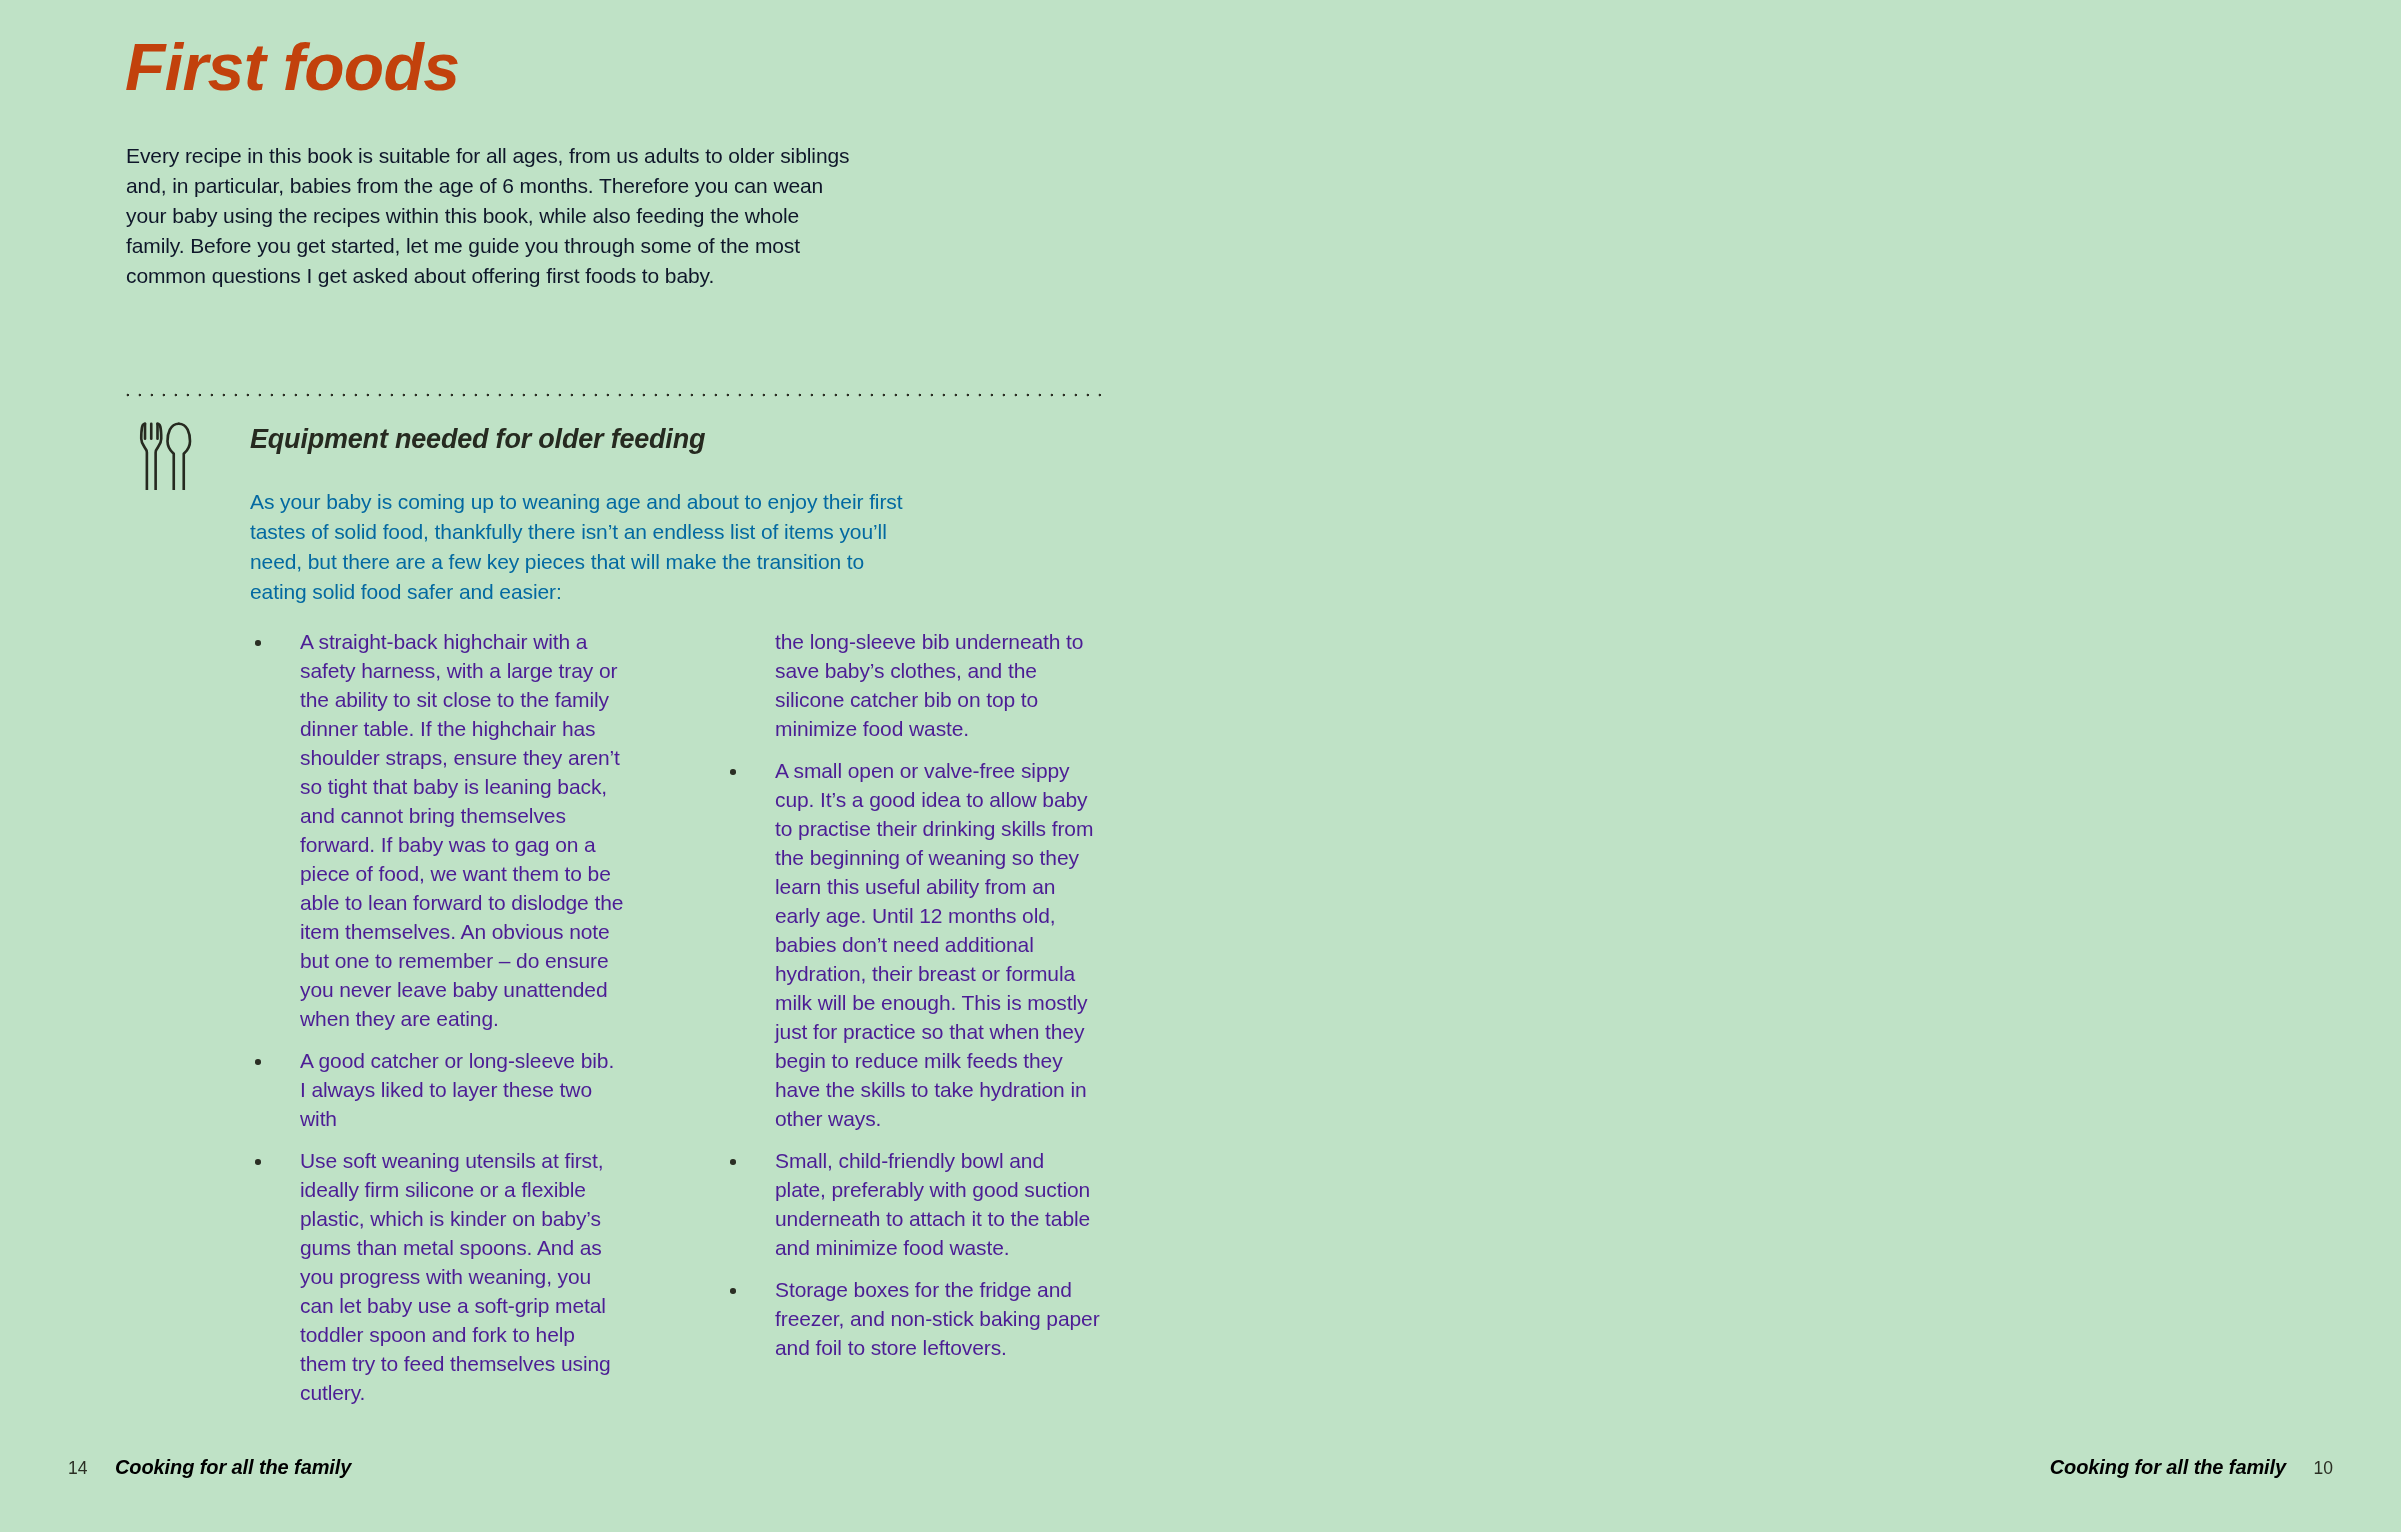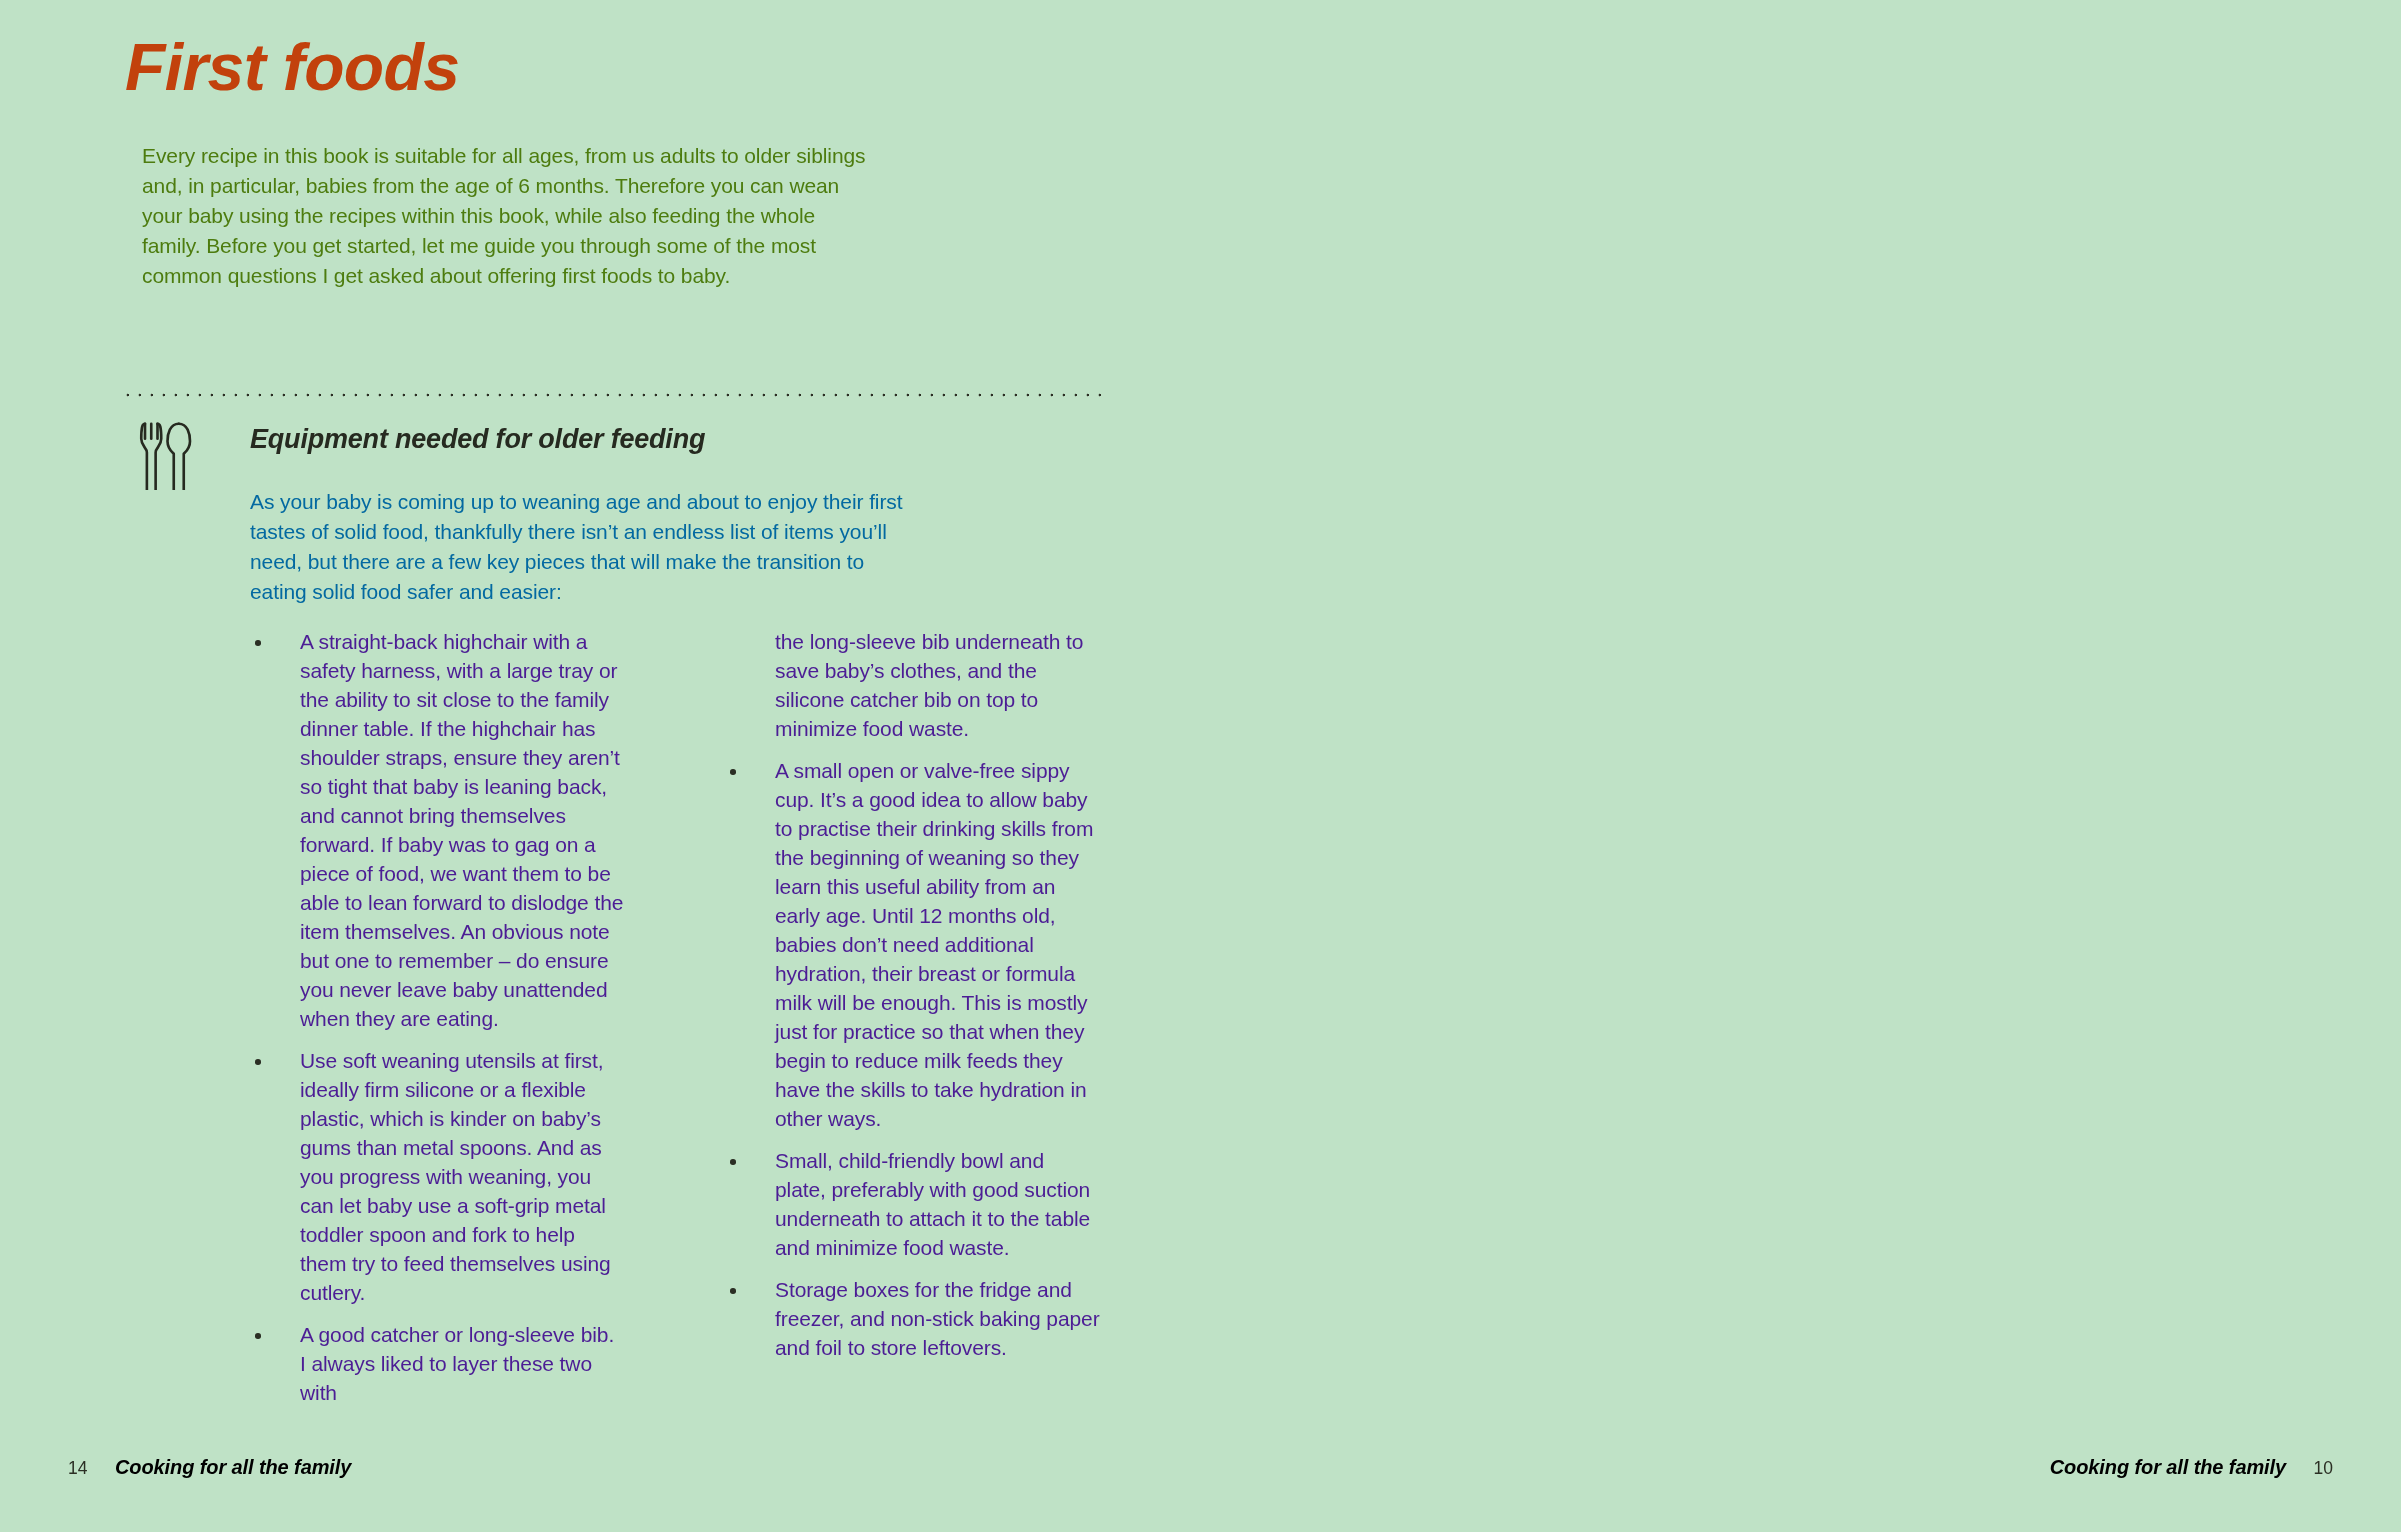--- a/index.html
+++ b/index.html
@@ -41,27 +41,27 @@
     font-size: 66px;
     font-style: italic;
     font-weight: 700;
     letter-spacing: -0.6px;
     line-height: 1.0;
     color: #c2410c;
   }
 
   .intro {
     position: absolute;
-    left: 142px;
+    left: 126px;
     top: 141px;
     width: 725px;
     font-size: 21px;
     line-height: 30px;
     letter-spacing: -0.1px;
-    color: #4d7c0f;
+    color: #0f172a;
   }
 
   .divider {
     position: absolute;
     left: 126px;
     top: 393px;
     width: 982px;
     height: 3.8px;
     background-image: radial-gradient(circle at 1.9px 1.9px, #2b2f24 1.4px, rgba(0,0,0,0) 1.5px);
     background-size: 12px 3.8px;
@@ -178,22 +178,22 @@
       <path d="M68 6 C54 6 50 22 50 34 C50 46 58 52 60 54 L60 112"></path>
       <path d="M68 6 C82 6 86 22 86 34 C86 46 78 52 76 54 L76 112"></path>
     </svg>
 
     <h2 class="section-heading heading-equipment">Equipment needed for older feeding</h2>
 
     <p class="equip-intro">As your baby is coming up to weaning age and about to enjoy their first tastes of solid food, thankfully there isn’t an endless list of items you’ll need, but there are a few key pieces that will make the transition to eating solid food safer and easier:</p>
 
     <div class="bullets col-left-a">
       <div class="bullet">A straight-back highchair with a safety harness, with a large tray or the ability to sit close to the family dinner table. If the highchair has shoulder straps, ensure they aren’t so tight that baby is leaning back, and cannot bring themselves forward. If baby was to gag on a piece of food, we want them to be able to lean forward to dislodge the item themselves. An obvious note but one to remember – do ensure you never leave baby unattended when they are eating.</div>
+      <div class="bullet">A good catcher or long-sleeve bib. I always liked to layer these two with</div>
       <div class="bullet">Use soft weaning utensils at first, ideally firm silicone or a flexible plastic, which is kinder on baby’s gums than metal spoons. And as you progress with weaning, you can let baby use a soft-grip metal toddler spoon and fork to help them try to feed themselves using cutlery.</div>
-      <div class="bullet">A good catcher or long-sleeve bib. I always liked to layer these two with</div>
     </div>
 
     <div class="bullets col-left-b">
       <div class="bullet nodot">the long-sleeve bib underneath to save baby’s clothes, and the silicone catcher bib on top to minimize food waste.</div>
       <div class="bullet">A small open or valve-free sippy cup. It’s a good idea to allow baby to practise their drinking skills from the beginning of weaning so they learn this useful ability from an early age. Until 12 months old, babies don’t need additional hydration, their breast or formula milk will be enough. This is mostly just for practice so that when they begin to reduce milk feeds they have the skills to take hydration in other ways.</div>
       <div class="bullet">Small, child-friendly bowl and plate, preferably with good suction underneath to attach it to the table and minimize food waste.</div>
       <div class="bullet">Storage boxes for the fridge and freezer, and non-stick baking paper and foil to store leftovers.</div>
     </div>
 
     <div class="footer footer-left">

